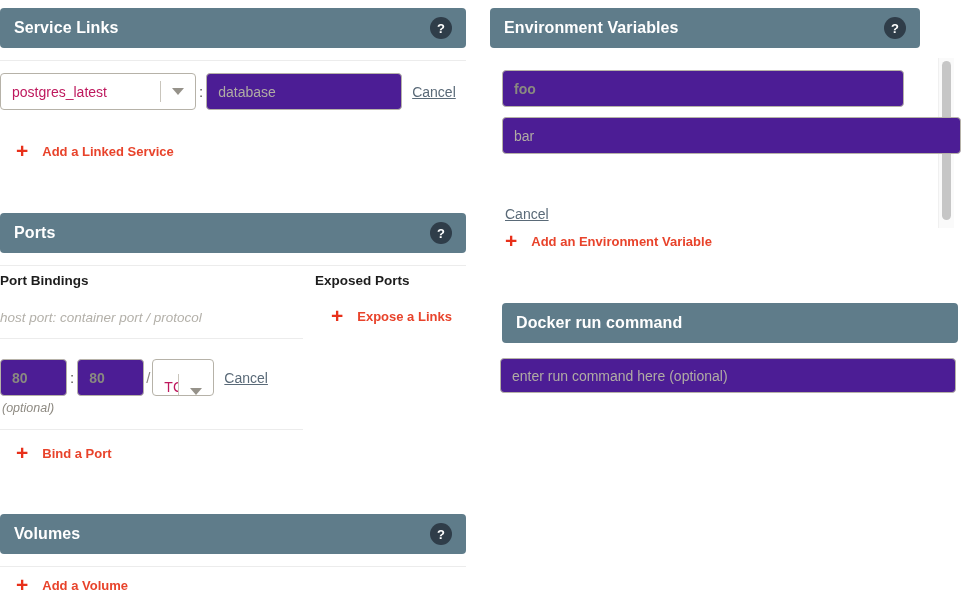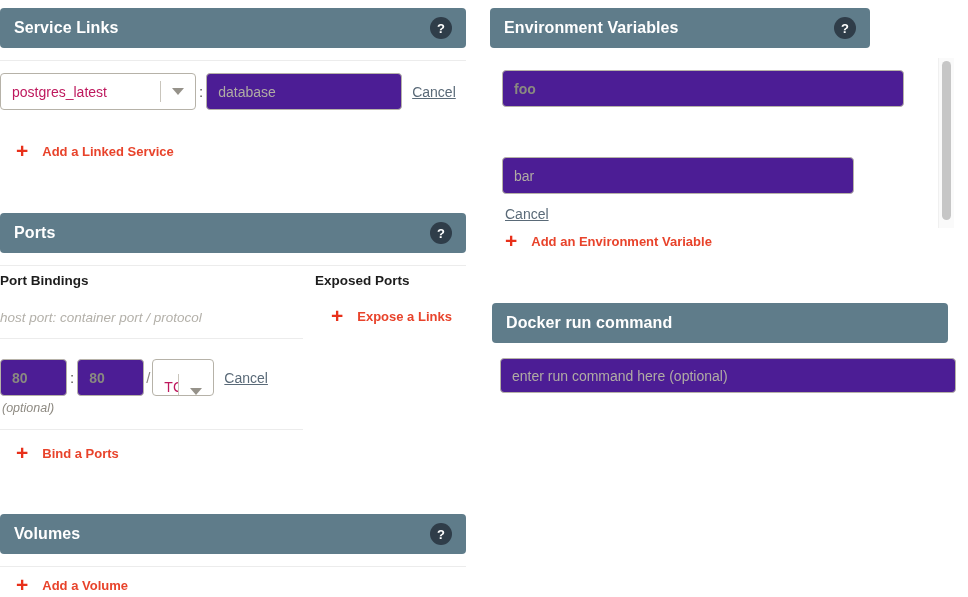--- a/index.html
+++ b/index.html
@@ -193,23 +193,23 @@
   #port-optional { position: absolute; left: 2px; top: 401px; }
   #ports-rule-2 { position: absolute; left: 0; top: 429px; width: 303px; }
   #bind-port { position: absolute; left: 16px; top: 443px; }
 
   
   #vol-panel { position: absolute; left: 0; top: 514px; width: 466px; }
   #vol-divider { position: absolute; left: 0; top: 566px; width: 466px; }
   #vol-add { position: absolute; left: 16px; top: 575px; }
 
   
-  #env-panel { position: absolute; left: 0; top: 8px; width: 380px; }
+  #env-panel { position: absolute; left: 0; top: 8px; width: 430px; }
   #env-foo { position: absolute; left: 12px; top: 70px; width: 402px; height: 37px; }
-  #env-bar { position: absolute; left: 12px; top: 117px; width: 352px; height: 37px; margin-top: 40px; }
+  #env-bar { position: absolute; left: 12px; top: 117px; width: 459px; height: 37px; }
   #env-cancel { position: absolute; left: 15px; top: 206px; }
   #env-add { position: absolute; left: 15px; top: 231px; }
 
   
   #env-scroll-track {
     position: absolute;
     left: 448px;
     top: 58px;
     width: 16px;
     height: 170px;
@@ -221,21 +221,21 @@
     left: 452px;
     top: 61px;
     width: 9px;
     height: 159px;
     background: #c6c6c6;
     border-radius: 5px;
     cursor: pointer;
   }
 
   
-  #docker-panel { position: absolute; left: 2px; top: 303px; width: 456px; }
+  #docker-panel { position: absolute; left: 12px; top: 303px; width: 456px; }
   #docker-input { position: absolute; left: 10px; top: 358px; width: 456px; height: 35px; }
 </style>
 </head>
 <body>
 
 <div class="page">
 
   <div class="col-left">
 
     <div id="svc-panel" class="panel-header">
@@ -294,21 +294,21 @@
       </div>
       <span id="port-cancel" class="cancel-link">Cancel</span>
     </div>
 
     <div id="port-optional" class="optional">(optional)</div>
 
     <hr id="ports-rule-2" class="divider">
 
     <div id="bind-port" class="add-link">
       <span class="plus">+</span>
-      <span>Bind a Ports</span>
+      <span>Bind a Port</span>
     </div>
 
     <div id="vol-panel" class="panel-header">
       <span class="title">Volumes</span>
       <span class="help-badge">?</span>
     </div>
     <hr id="vol-divider" class="divider">
 
     <div id="vol-add" class="add-link">
       <span class="plus">+</span>

